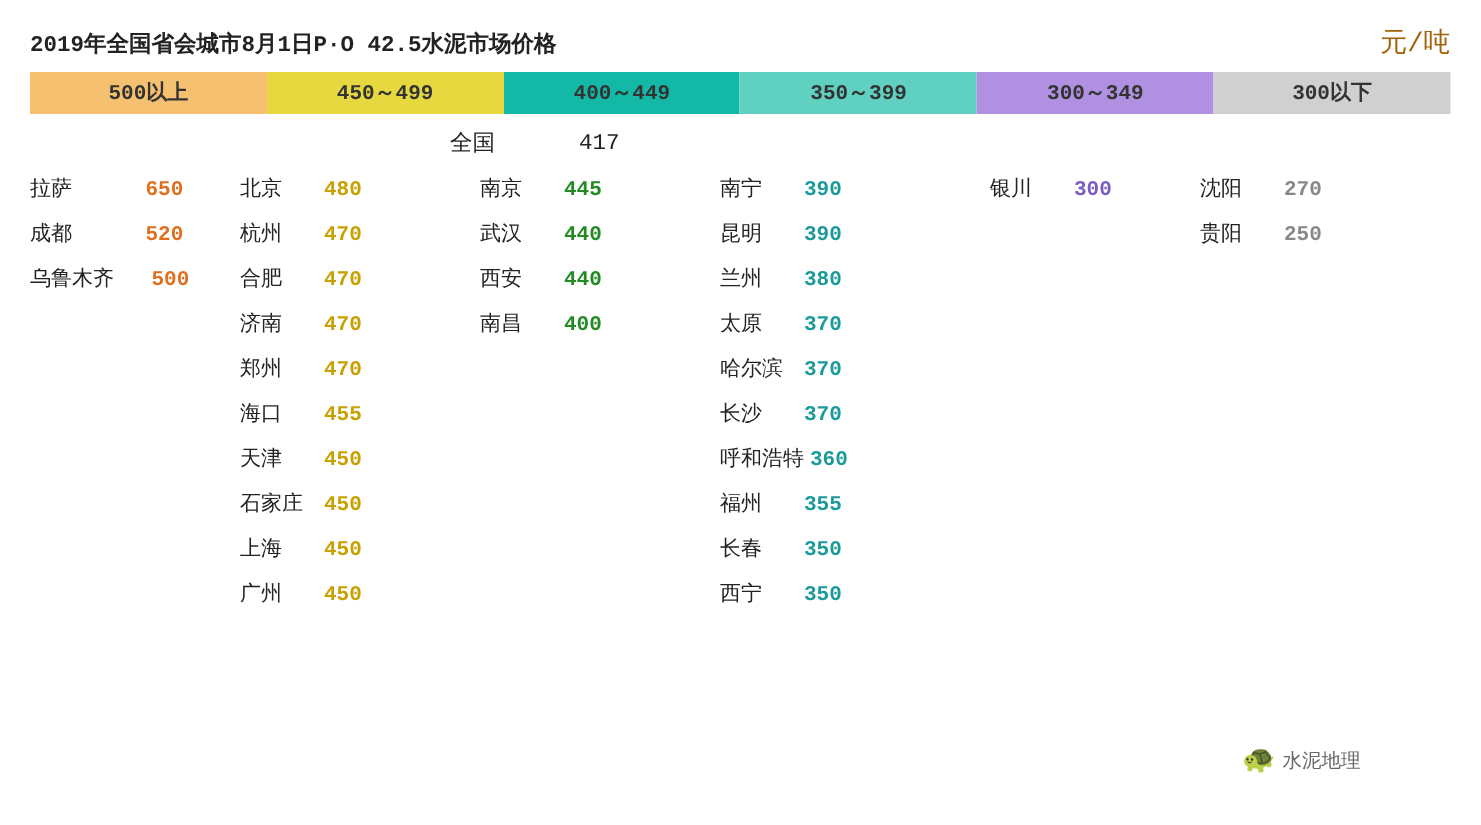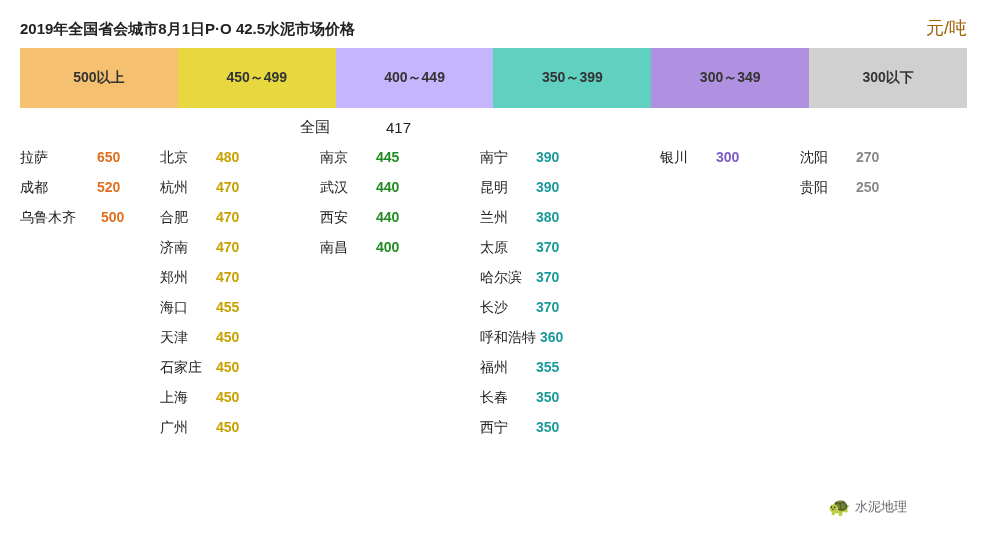--- a/index.html
+++ b/index.html
@@ -28,21 +28,21 @@
       color: #a16207;
     }
     .legend {
       display: flex;
       width: 100%;
       margin-bottom: 10px;
     }
     .legend-item {
       flex: 1;
       text-align: center;
-      padding: 21px 0;
+      padding: 5px 0;
       font-size: 14px;
       font-weight: bold;
     }
     .national-row {
       display: flex;
       align-items: center;
       margin-bottom: 12px;
       padding-left: 280px;
       font-size: 15px;
       color: #222;
@@ -97,36 +97,37 @@
       align-items: center;
       gap: 4px;
     }
     .watermark-icon {
       color: #aaa;
       font-size: 18px;
     }
     .container {
       position: relative;
       min-height: 520px;
+      font-family: Liberation Mono, monospace;
     }
   </style>
 </head>
 <body>
 
 <div class="container">
 
   <div class="title-row">
     <span class="title">2019年全国省会城市8月1日P·O 42.5水泥市场价格</span>
     <span class="unit">元/吨</span>
   </div>
 
   <div class="legend" id="legend-bar">
   <div class="legend-item" style="background: rgb(245, 192, 112); color: rgb(51, 51, 51);">500以上</div>
       <div class="legend-item" style="background: rgb(232, 216, 64); color: rgb(51, 51, 51);">450～499</div>
-      <div class="legend-item" style="background: #c4b5fd; color: rgb(51, 51, 51); text-align: center;">400～449</div>
+      <div class="legend-item" style="background: #14b8a6; color: rgb(51, 51, 51); text-align: center;">400～449</div>
       <div class="legend-item" style="background: rgb(96, 208, 192); color: rgb(51, 51, 51);">350～399</div>
       <div class="legend-item" style="background: rgb(176, 144, 224); color: rgb(51, 51, 51);">300～349</div>
       <div class="legend-item" style="background: rgb(208, 208, 208); color: rgb(51, 51, 51);">300以下</div>
     </div>
 
   <div class="national-row">
     <span class="national-label">全国</span>
     <span class="national-value">417</span>
   </div>
 

